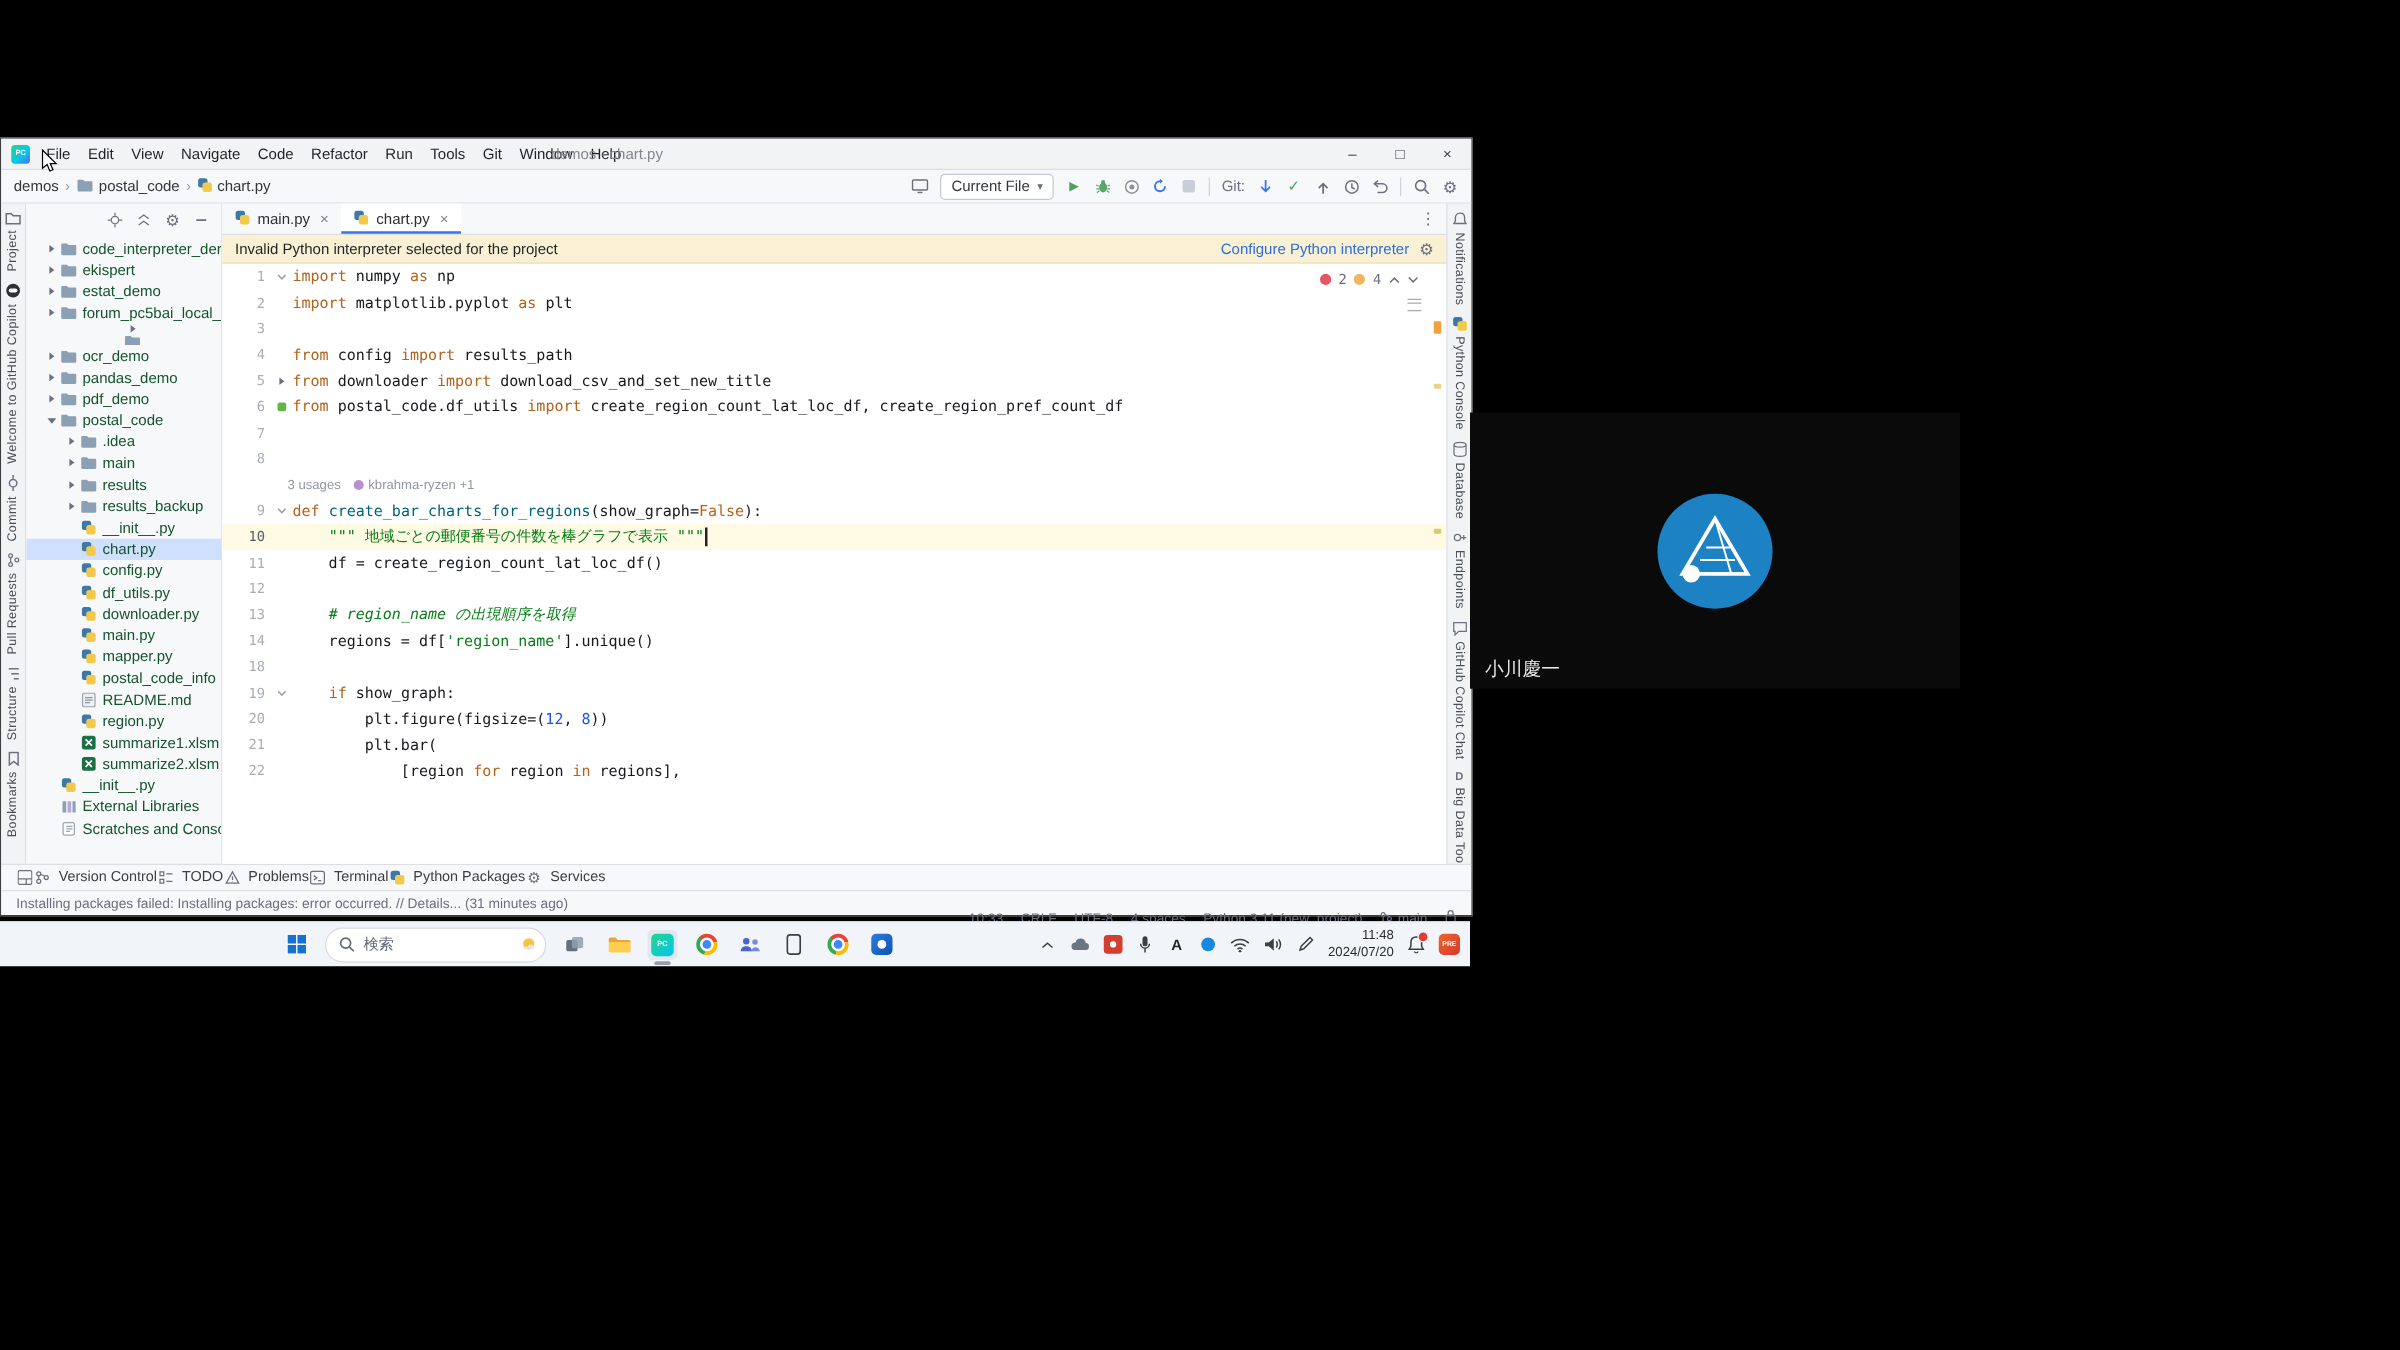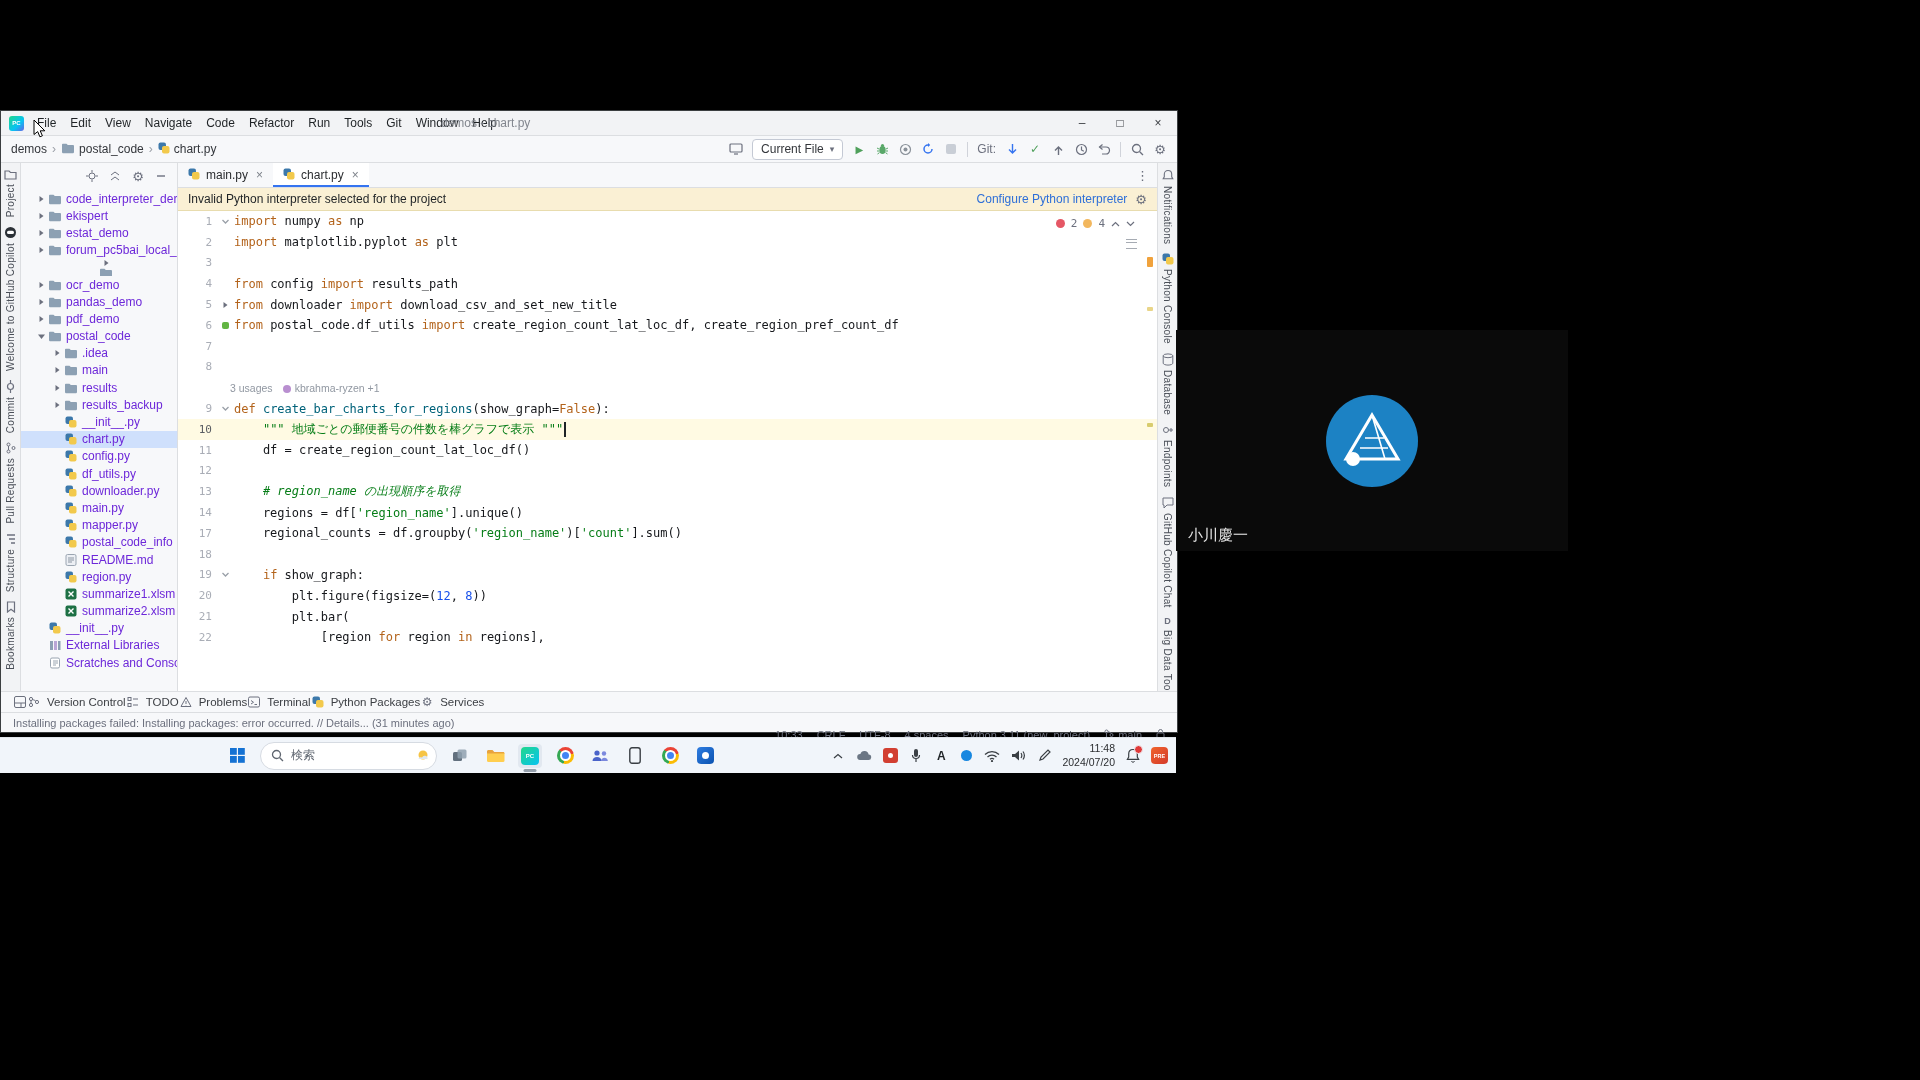--- a/index.html
+++ b/index.html
@@ -37,21 +37,21 @@
   .stripe.left{border-right:1px solid #dcdee1;}
   .stripe.right{border-left:1px solid #dcdee1;}
   .twb{display:flex;flex-direction:column;align-items:center;gap:4px;}
   .tico{display:flex;align-items:center;justify-content:center;}
   .vtextL{writing-mode:vertical-rl;transform:rotate(180deg);font-size:10px;color:#494e57;letter-spacing:.3px;}
   .vtextR{writing-mode:vertical-rl;font-size:10px;color:#494e57;letter-spacing:.3px;}
   .bigD{font-size:9px;font-weight:bold;color:#6c707e;}
   
   .project{width:156px;border-right:1px solid #dcdee1;background:#f7f8fa;overflow:hidden;flex:none;}
   .proj-head{height:26px;display:flex;align-items:center;justify-content:flex-end;gap:9px;padding:0 9px;border-bottom:1px solid transparent;}
-  .trow{height:17.2px;display:flex;align-items:center;white-space:nowrap;overflow:hidden;font-size:12px;color:#6d28d9;}
+  .trow{height:17.2px;display:flex;align-items:center;white-space:nowrap;overflow:hidden;font-size:12px;color:#14532d;}
   .trow.sel{background:#cfe0fc;}
   .chev{width:12px;flex:none;display:flex;align-items:center;justify-content:center;}
   .fico{width:16px;flex:none;display:flex;align-items:center;justify-content:center;}
   .tlabel{padding-left:3px;}
   
   .editor-col{flex:1;display:flex;flex-direction:column;min-width:0;background:#fff;}
   .tabs{height:24px;display:flex;align-items:stretch;background:#f7f8fa;border-bottom:1px solid #dcdee1;flex:none;}
   .tab{display:flex;align-items:center;gap:6px;padding:0 10px;color:#2b2d30;}
   .tab.active{background:#fff;box-shadow:inset 0 -2px 0 #3574f0;}
   .tab .close{color:#7d828a;font-size:12px;margin-left:2px;}
@@ -695,21 +695,20 @@
                 <span><span class="avatar"></span><span>kbrahma-ryzen +1</span></span>
               </div>
               <div class="cl"><span class="ln">9</span><span class="foldc"><svg width="9" height="9">
                     <path d="M1.5 3l3 3 3-3" fill="none" stroke="#9aa0a8" stroke-width="1.3"></path>
                   </svg></span><span class="ctext"><span class="kw">def</span><span class="pl"> </span><span class="fn">create_bar_charts_for_regions</span><span class="pl">(show_graph=</span><span class="kw">False</span><span class="pl">):</span></span></div>
               <div class="cl hl"><span class="ln">10</span><span class="foldc"></span><span class="ctext"><span class="pl">    </span><span class="doc">""" 地域ごとの郵便番号の件数を棒グラフで表示 """</span><span class="caret"></span></span></div>
               <div class="cl"><span class="ln">11</span><span class="foldc"></span><span class="ctext"><span class="pl">    df = create_region_count_lat_loc_df()</span></span></div>
               <div class="cl"><span class="ln">12</span><span class="foldc"></span><span class="ctext"></span></div>
               <div class="cl"><span class="ln">13</span><span class="foldc"></span><span class="ctext"><span class="pl">    </span><span class="cmt"># region_name の出現順序を取得</span></span></div>
               <div class="cl"><span class="ln">14</span><span class="foldc"></span><span class="ctext"><span class="pl">    regions = df[</span><span class="str">'region_name'</span><span class="pl">].unique()</span></span></div>
-              <div class="cl"><span class="ln">17</span><span class="foldc"></span><span class="ctext"><span class="pl">    regional_counts = df.groupby(</span><span class="str">'region_name'</span><span class="pl">)[</span><span class="str">'count'</span><span class="pl">].sum()</span></span></div>
               <div class="cl"><span class="ln">18</span><span class="foldc"></span><span class="ctext"></span></div>
               <div class="cl"><span class="ln">19</span><span class="foldc"><svg width="9" height="9">
                     <path d="M1.5 3l3 3 3-3" fill="none" stroke="#9aa0a8" stroke-width="1.3"></path>
                   </svg></span><span class="ctext"><span class="pl">    </span><span class="kw">if</span><span class="pl"> show_graph:</span></span></div>
               <div class="cl"><span class="ln">20</span><span class="foldc"></span><span class="ctext"><span class="pl">        plt.figure(figsize=(</span><span class="num">12</span><span class="pl">, </span><span class="num">8</span><span class="pl">))</span></span></div>
               <div class="cl"><span class="ln">21</span><span class="foldc"></span><span class="ctext"><span class="pl">        plt.bar(</span></span></div>
               <div class="cl"><span class="ln">22</span><span class="foldc"></span><span class="ctext"><span class="pl">            [region </span><span class="kw">for</span><span class="pl"> region </span><span class="kw">in</span><span class="pl"> regions],</span></span></div>
               <div class="cl"><span class="foldc"></span></div>
             </div>
           <div class="insp">

